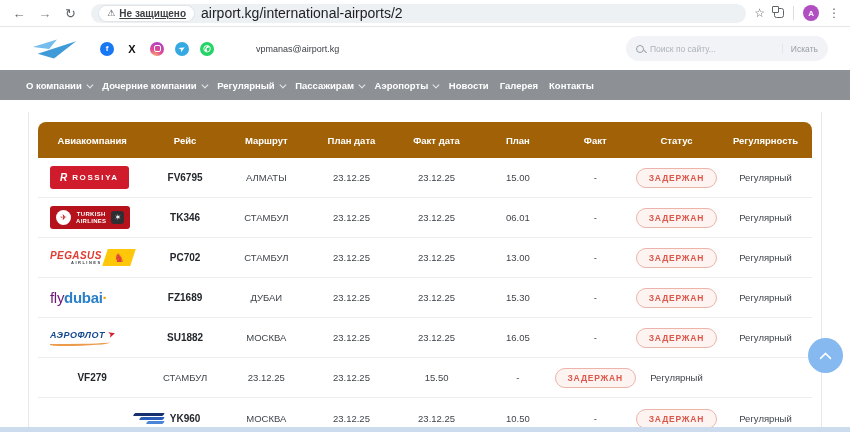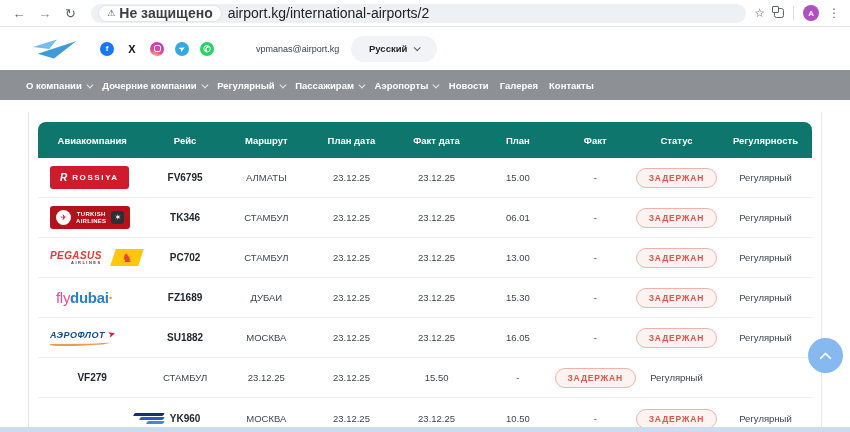--- a/index.html
+++ b/index.html
@@ -10,21 +10,21 @@
   
   .browser-bar { height:27px; background:#fff; border-bottom:1px solid #e4e7ea;
     display:flex; align-items:center; padding:0 10px; gap:8px; }
   .nav-ico { font-size:13px; color:#5f6368; width:18px; text-align:center; cursor:pointer; }
   .nav-ico.fwd { color:#80868b; }
   .url-pill { flex:0 0 655px; height:19px; background:#eef1f4; border-radius:10px;
     display:flex; align-items:center; padding:0 8px; gap:7px; margin-left:4px; }
   .sec-chip { background:#fff; border-radius:9px; height:15px; display:flex; align-items:center;
     gap:4px; padding:0 8px; box-shadow:0 0 0 1px #e2e5e8; }
   .sec-chip .tri { font-size:9px; color:#3c4043; line-height:1; }
-  .sec-chip .lbl { font-size:14px; color:#3c4043; font-weight:600; white-space:nowrap; }
+  .sec-chip .lbl { font-size:10px; color:#3c4043; font-weight:600; white-space:nowrap;text-decoration:underline; }
   .url-text { font-size:14px; color:#202124; white-space:nowrap; }
   .right-cluster { margin-left:auto; display:flex; align-items:center; gap:9px; }
   .star-ico { font-size:12px; color:#5f6368; cursor:pointer; }
   .panel-ico { width:10px; height:10px; border:1.5px solid #5f6368; border-radius:2.5px; position:relative; cursor:pointer; }
   .panel-ico::before { content:""; position:absolute; left:-3px; top:-3px; width:5px; height:5px;
     border:1.5px solid #5f6368; border-radius:1px; background:#fff; }
   .chrome-sep { width:1px; height:14px; background:#dadce0; }
   .avatar { width:16px; height:16px; border-radius:50%; background:#b14ec2; color:#fff;
     font-size:8px; font-weight:700; display:flex; align-items:center; justify-content:center; cursor:pointer; }
   .kebab { font-size:12px; color:#5f6368; cursor:pointer; letter-spacing:0; }
@@ -63,21 +63,21 @@
   .nav-item { display:flex; align-items:center; gap:5px; cursor:pointer; }
   .nav-item span.t { color:#fff; font-size:9.5px; font-weight:600; white-space:nowrap; }
   .nav-chev { width:4.5px; height:4.5px; border-right:1.3px solid #e7e9eb; border-bottom:1.3px solid #e7e9eb;
     transform:rotate(45deg) translateY(-1px); }
 
   
   .content { position:relative; height:332px; padding-top:12px; background:#fff; }
   .card { margin:0 28px; border-left:1px solid #e6e8eb; border-right:1px solid #e6e8eb;
     padding:10px 9px 0; min-height:320px; }
   .grid { display:grid; grid-template-columns:14% 10% 11% 11% 11% 10% 10% 11% 12%; align-items:center; }
-  .t-head { background:#0f766e; border-radius:8px 8px 0 0; height:36px; }
+  .t-head { background:#a16207; border-radius:8px 8px 0 0; height:36px; }
   .t-head .hc { color:#fff; font-size:9.5px; font-weight:600; text-align:center; }
   .t-row { height:40px; border-bottom:1px solid #ededf0; background:#fff; }
   .cell { text-align:center; font-size:9.5px; color:#3f454c; }
   .cell.flight { font-weight:700; font-size:10px; color:#23272c; }
   .cell.logo-cell { display:flex; justify-content:flex-start; padding-left:12px; }
   .cell.status-cell { display:flex; justify-content:center; }
   .badge { display:inline-flex; align-items:center; justify-content:center; padding:4px 12px;
     border:1px solid #ecb4ab; background:#fdf3f0; color:#dd564a; border-radius:12px;
     font-size:8.5px; font-weight:700; letter-spacing:0.8px; cursor:default; }
 
@@ -88,30 +88,30 @@
   .lg-rossiya .wm { font-size:8px; font-weight:700; letter-spacing:1.6px; }
 
   .lg-turkish { background:#b5121b; border-radius:3px; height:23px; padding:0 6px;
     display:flex; align-items:center; gap:5px; }
   .lg-turkish .circ { width:15px; height:15px; background:#fff; border-radius:50%; color:#c00c15;
     font-size:8px; display:flex; align-items:center; justify-content:center; }
   .lg-turkish .tx { color:#fff; font-size:6px; font-weight:700; line-height:1.15; letter-spacing:0.3px; }
   .lg-turkish .sa { width:13px; height:13px; background:#2f2f33; border-radius:3px; color:#fff;
     font-size:8px; display:flex; align-items:center; justify-content:center; }
 
-  .lg-pegasus { display:flex; align-items:center; gap:11px; }
+  .lg-pegasus { display:flex; align-items:center; gap:3px; }
   .lg-pegasus .col { display:flex; flex-direction:column; align-items:flex-start; }
   .lg-pegasus .wm { color:#e03c31; font-style:italic; font-weight:800; font-size:10px; letter-spacing:0.4px; }
   .lg-pegasus .sub { color:#3a3f44; font-size:4px; font-weight:700; letter-spacing:1.5px; margin-top:-1px; align-self:flex-end; }
   .lg-pegasus .flag { width:28px; height:17px; background:#ffc709; transform:skewX(-18deg);
     display:flex; align-items:center; justify-content:center; }
   .lg-pegasus .flag .horse { transform:skewX(18deg); color:#e2403a; font-size:12px; line-height:1; }
 
   .lg-flydubai { font-size:15px; letter-spacing:-0.3px; }
-  .lg-flydubai .fly { color:#ec4899; font-weight:500;margin-left:6px; }
+  .lg-flydubai .fly { color:#701a75; font-weight:500; }
   .lg-flydubai .dxb { color:#2a7fc9; font-weight:700; }
   .lg-flydubai .dot { color:#f49e00; font-weight:700; }
 
   .lg-aeroflot { display:flex; flex-direction:column; align-items:flex-start; }
   .lg-aeroflot .row1 { display:flex; align-items:center; gap:3px; }
   .lg-aeroflot .wm { color:#144a8f; font-weight:700; font-style:italic; font-size:9px; letter-spacing:0.5px; }
   .lg-aeroflot .wing { color:#d21f2e; font-size:9px; transform:rotate(-18deg); line-height:1; }
   .lg-aeroflot .swoosh { width:60px; height:5px; border-bottom:2px solid #e98a2b;
     border-radius:0 0 100% 30%; margin-top:1px; opacity:0.85; }
 
@@ -172,23 +172,24 @@
       <span class="soc xx">X</span>
       <span class="soc ig">
           <span class="cam"></span>
         </span>
       <span class="soc tg">
           <span class="pl">➤</span>
         </span>
       <span class="soc wa">✆</span>
     </div>
     <span class="hdr-email">vpmanas@airport.kg</span>
-    <div class="lang-pill">
-      <span class="lang-label">Русский</span>
-      <span class="chev"></span>
+    <div class="search-pill">
+      <span class="mag"></span>
+      <input class="search-input" type="text" placeholder="Поиск по сайту..." style="">
+      <span class="search-btn">Искать</span>
     </div>
   </div>
 
   <nav class="main-nav">
     <div class="nav-item">
       <span class="t">О компании</span>
       <span class="nav-chev"></span>
     </div>
     <div class="nav-item">
       <span class="t">Дочерние компании</span>

